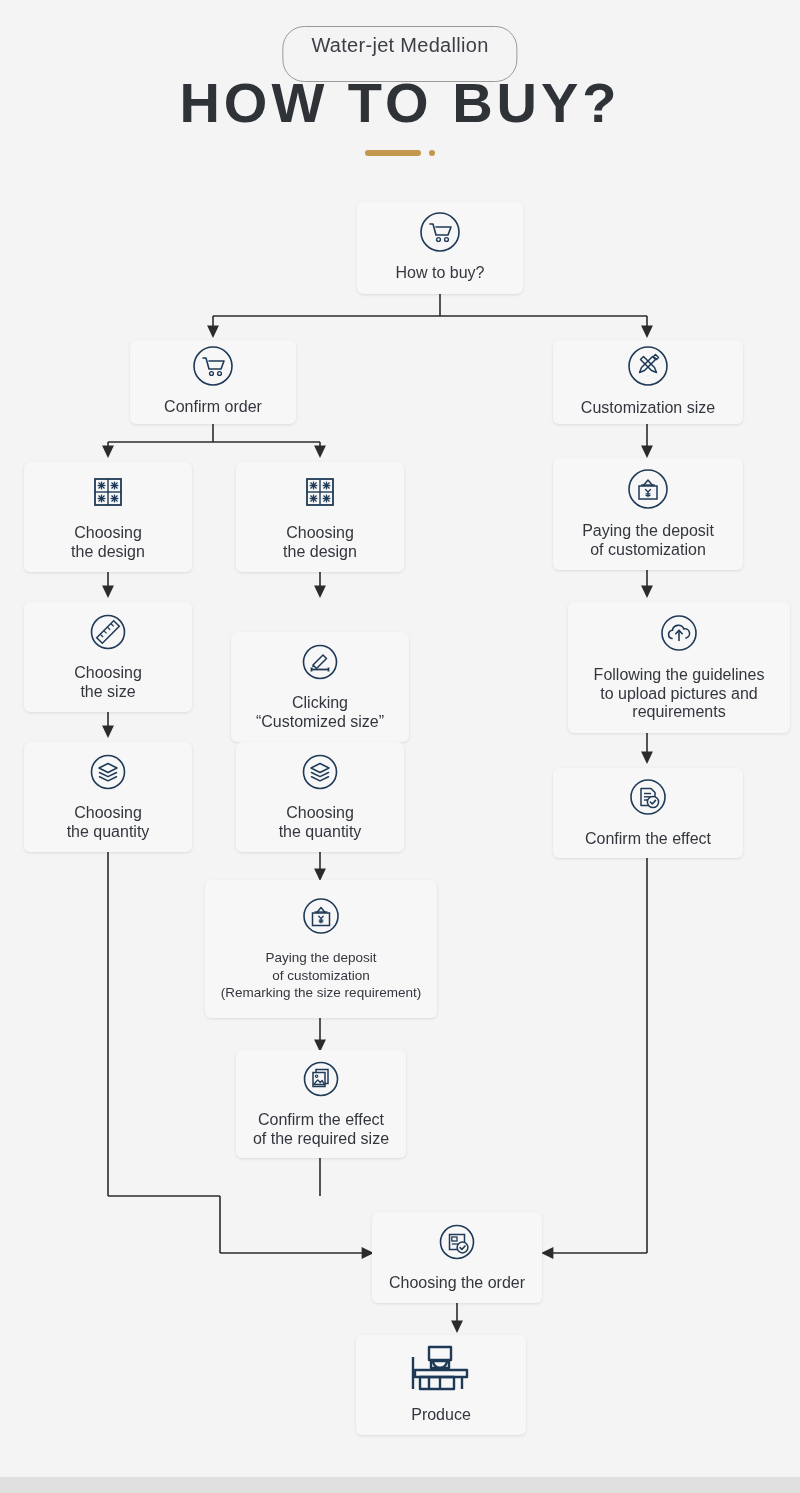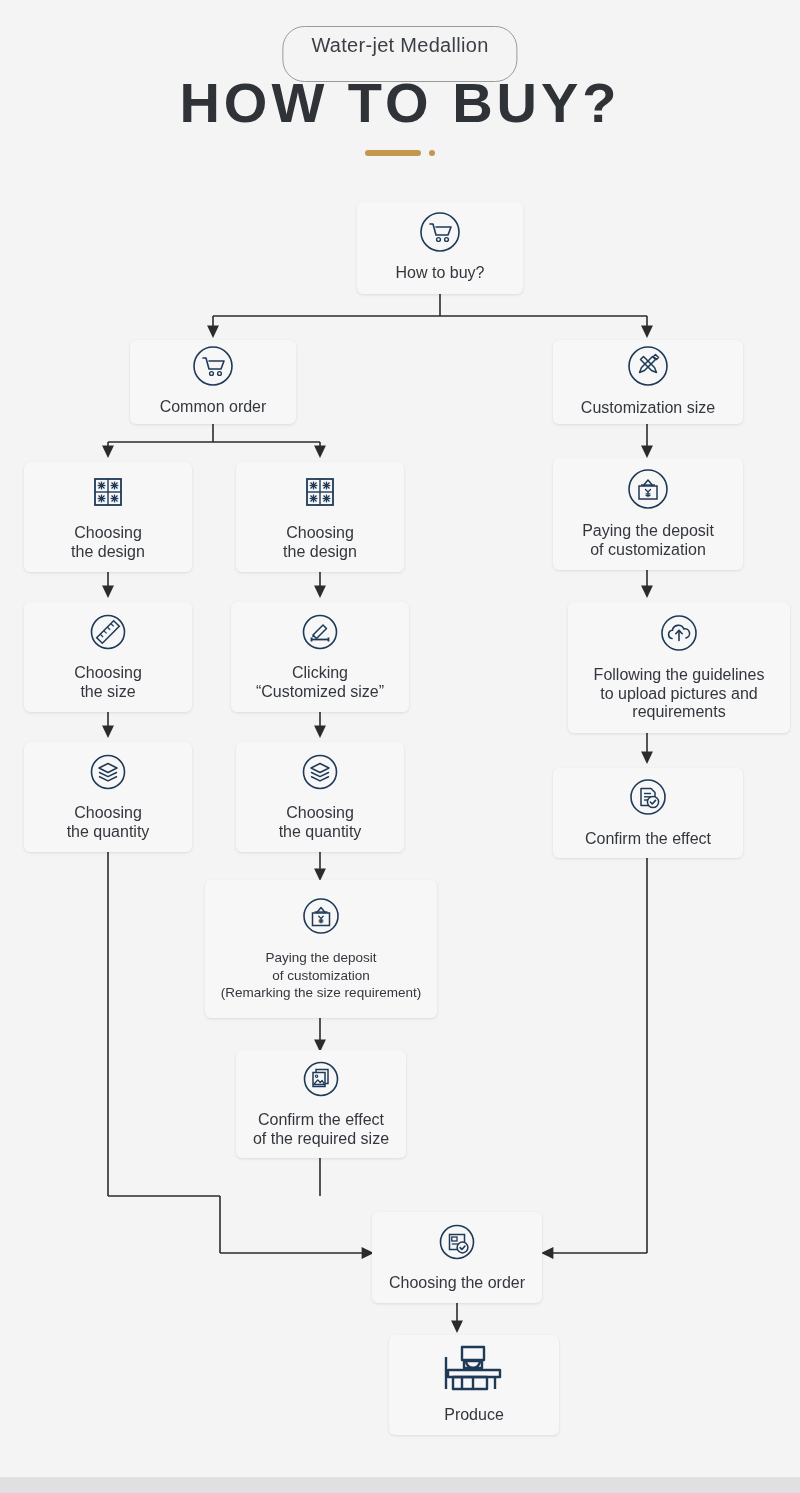--- a/index.html
+++ b/index.html
@@ -128,21 +128,21 @@
 
   <div class="node" style="left:130px; top:340px; width:166px; height:84px;">
     <span class="ico">
       <svg width="42" height="42" viewBox="0 0 42 42">
           <circle cx="21" cy="21" r="19" fill="none" stroke="#1f3a57" stroke-width="1.6"></circle>
           <path d="M11 13h3l3 11h12l3-8H17" fill="none" stroke="#1f3a57" stroke-width="1.6" stroke-linejoin="round" stroke-linecap="round"></path>
           <circle cx="19.5" cy="28.5" r="1.9" fill="none" stroke="#1f3a57" stroke-width="1.4"></circle>
           <circle cx="27.5" cy="28.5" r="1.9" fill="none" stroke="#1f3a57" stroke-width="1.4"></circle>
         </svg>
     </span>
-    <span class="lbl">Common order</span>
+    <span class="lbl">Confirm order</span>
   </div>
 
   <div class="node" style="left:553px; top:340px; width:190px; height:84px;">
     <span class="ico">
       <svg width="44" height="44" viewBox="0 0 44 44">
           <circle cx="22" cy="22" r="19" fill="none" stroke="#1f3a57" stroke-width="1.6"></circle>
           <path d="M13.5 28.5l2-5 11-11 3 3-11 11z" fill="none" stroke="#1f3a57" stroke-width="1.5" stroke-linejoin="round"></path>
           <path d="M30.5 15.5l-3-3 2-2 3 3z" fill="none" stroke="#1f3a57" stroke-width="1.5" stroke-linejoin="round"></path>
           <path d="M30.5 28.5l-2-5-11-11-3 3 11 11z" fill="none" stroke="#1f3a57" stroke-width="1.5" stroke-linejoin="round"></path>
         </svg>
@@ -250,21 +250,21 @@
             <line x1="19" y1="17" x2="19" y2="21" stroke="#1f3a57" stroke-width="1.3"></line>
             <line x1="24" y1="17" x2="24" y2="21" stroke="#1f3a57" stroke-width="1.3"></line>
             <line x1="29" y1="17" x2="29" y2="21" stroke="#1f3a57" stroke-width="1.3"></line>
           </g>
         </svg>
     </span>
     <span class="lbl">Choosing
 the size</span>
   </div>
 
-  <div class="node" style="left:231px; top:602px; width:178px; height:110px;">
+  <div class="node" style="left:231px; top:632px; width:178px; height:110px;">
     <span class="ico">
       <svg width="42" height="42" viewBox="0 0 42 42">
           <circle cx="21" cy="21" r="16.5" fill="none" stroke="#1f3a57" stroke-width="1.6"></circle>
           <path d="M14 24l10-10 3.5 3.5-10 10z" fill="none" stroke="#1f3a57" stroke-width="1.5" stroke-linejoin="round"></path>
           <path d="M13 26.5l1-3 2 2z" fill="#1f3a57"></path>
           <line x1="12.5" y1="28.5" x2="29.5" y2="28.5" stroke="#1f3a57" stroke-width="1.8"></line>
           <line x1="12.5" y1="26.5" x2="12.5" y2="30.5" stroke="#1f3a57" stroke-width="1.8"></line>
           <line x1="29.5" y1="26.5" x2="29.5" y2="30.5" stroke="#1f3a57" stroke-width="1.8"></line>
         </svg>
     </span>
@@ -363,21 +363,21 @@
           <path d="M13.5 13.5h15v15h-15z" fill="none" stroke="#1f3a57" stroke-width="1.5"></path>
           <rect x="15.8" y="16" width="5.2" height="4" fill="none" stroke="#1f3a57" stroke-width="1.3"></rect>
           <line x1="15.8" y1="23" x2="22" y2="23" stroke="#1f3a57" stroke-width="1.3"></line>
           <circle cx="26.5" cy="26.5" r="5.4" fill="#f7f7f8" stroke="#1f3a57" stroke-width="1.5"></circle>
           <path d="M24.1 26.6l1.8 1.9 3.1-3.5" fill="none" stroke="#1f3a57" stroke-width="1.6" stroke-linecap="round" stroke-linejoin="round"></path>
         </svg>
     </span>
     <span class="lbl">Choosing the order</span>
   </div>
 
-  <div class="node" style="left:389px; top:1335px; width:170px; height:100px;">
+  <div class="node" style="left:356px; top:1335px; width:170px; height:100px;">
     <span class="ico">
       <svg width="68" height="52" viewBox="0 0 68 52">
           <g fill="none" stroke="#1f3a57" stroke-width="2.4" stroke-linejoin="round">
             <rect x="22" y="4" width="22" height="13"></rect>
             <path d="M24 18h18v7H24z"></path>
             <path d="M26 18a7 7 0 0 0 14 0"></path>
             <rect x="8" y="27" width="52" height="7"></rect>
             <rect x="13" y="34" width="34" height="12"></rect>
             <line x1="22" y1="34" x2="22" y2="46"></line>
             <line x1="33" y1="34" x2="33" y2="46"></line>

